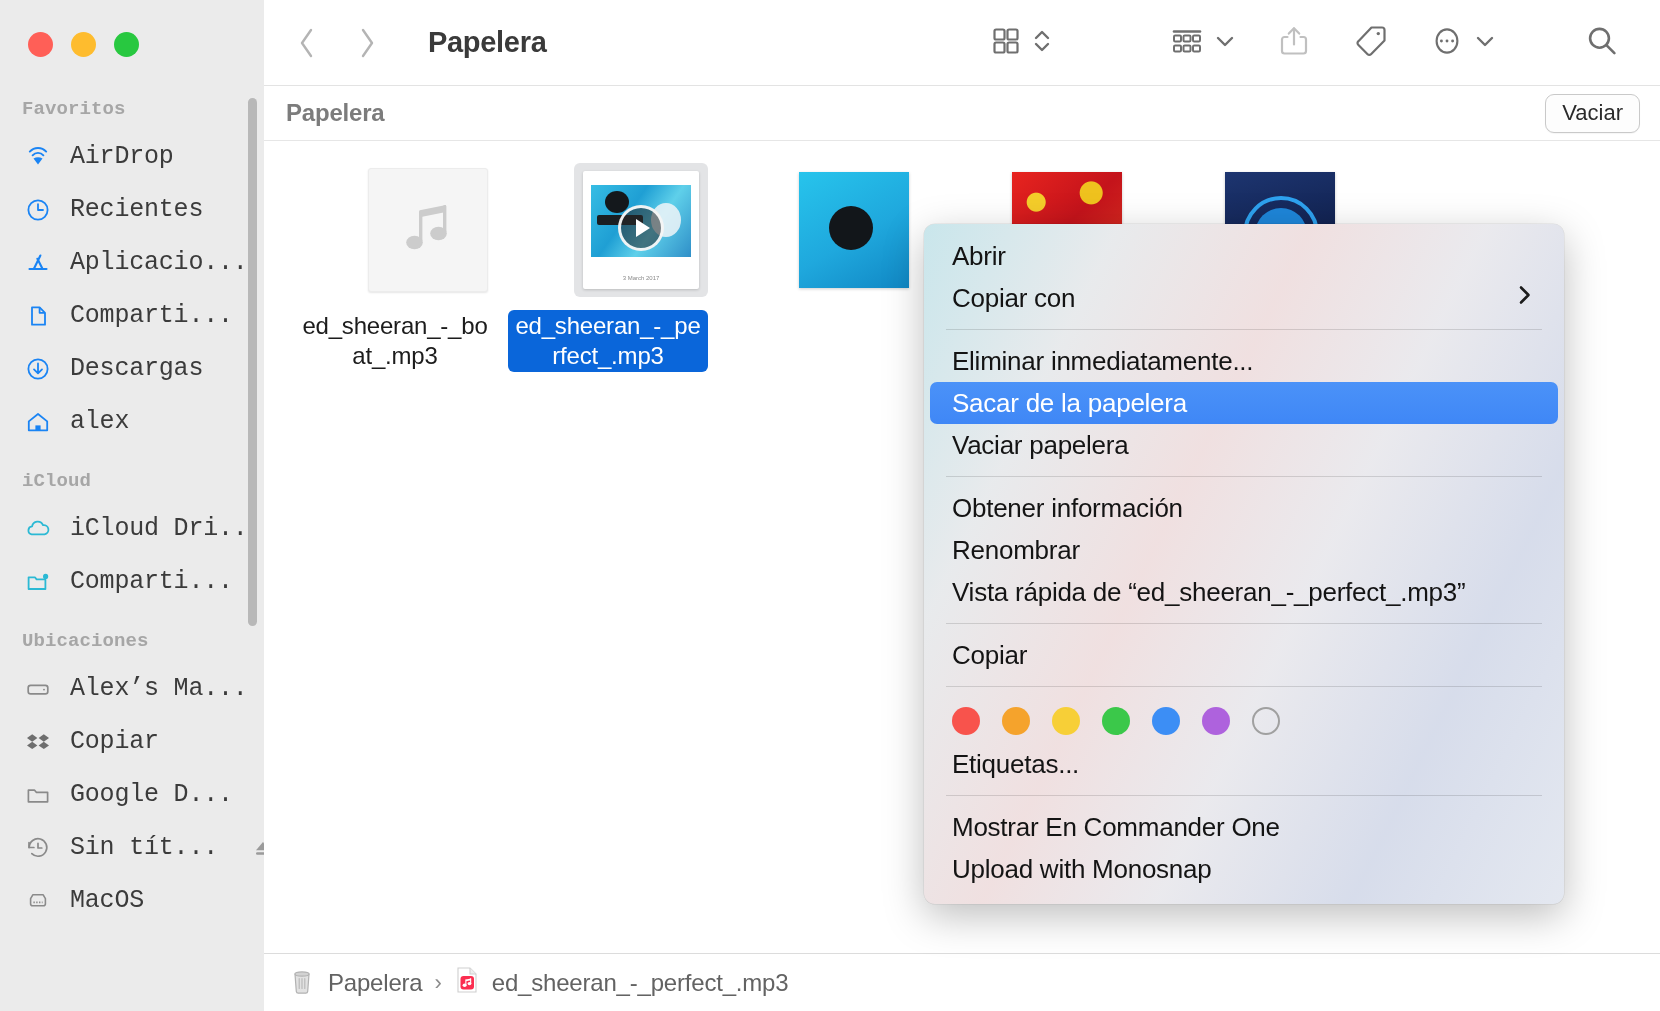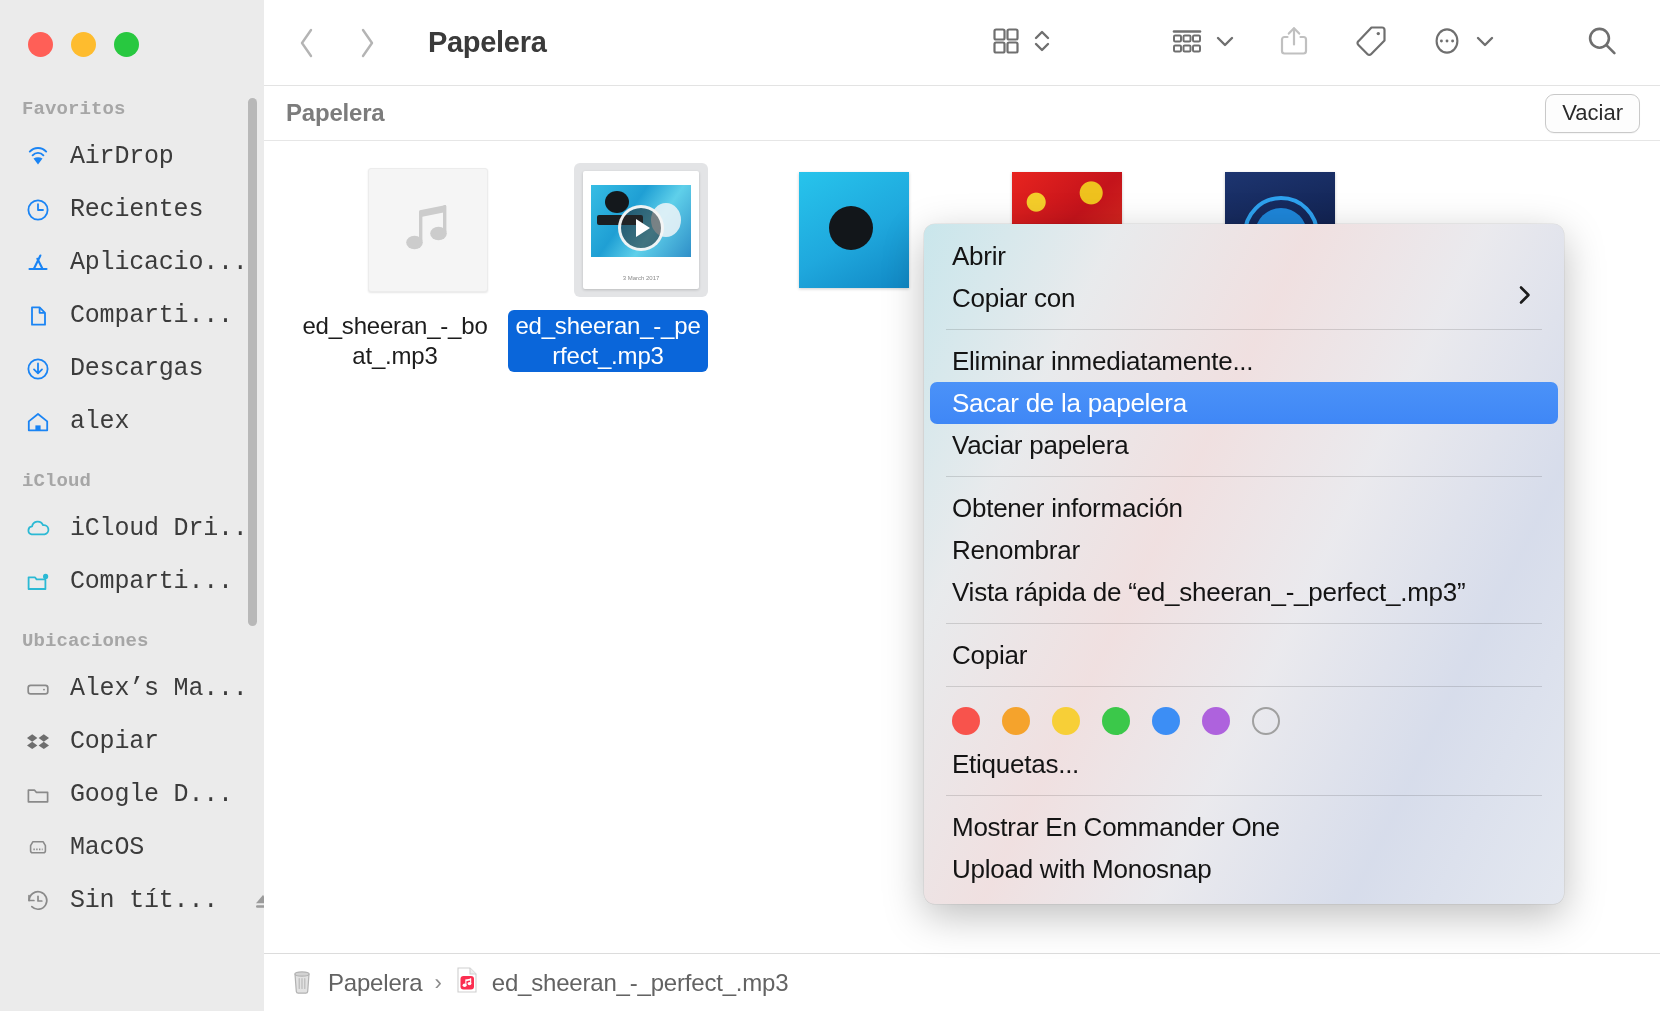--- a/index.html
+++ b/index.html
@@ -477,43 +477,43 @@
         <span class="icon">
           <svg width="28" height="28" viewBox="0 0 28 28" fill="none" stroke="#8a8a8a" stroke-width="1.7" stroke-linejoin="round">
             <path d="M4.4 9.2 h6.2 l1.7 2.1 h11.3 v9.5 H4.4 Z"></path>
           </svg>
         </span>
         <span class="label">Google D...</span>
       </div>
 
       <div class="side-item">
         <span class="icon">
-          <svg width="28" height="28" viewBox="0 0 28 28" fill="none" stroke="#8a8a8a" stroke-width="1.6" stroke-linejoin="round">
-            <path d="M6.6 11.6 L8.8 7.8 h10.4 l2.2 3.8 v5.2 a2 2 0 0 1-2 2 H8.6 a2 2 0 0 1-2-2 Z"></path>
-            <path d="M9.4 15.4 h9.2" stroke-dasharray="1.4 1.4"></path>
-          </svg>
-        </span>
-        <span class="label">MacOS</span>
-      </div>
-
-      <div class="side-item">
-        <span class="icon">
           <svg width="28" height="28" viewBox="0 0 28 28" fill="none" stroke="#8a8a8a" stroke-width="1.7">
             <path d="M5.2 13.4 a8.8 8.8 0 1 1 2.6 6.3" stroke-linecap="round"></path>
             <path d="M5.0 8.6 V13.5 H9.9" stroke-linecap="round" stroke-linejoin="round"></path>
             <path d="M14 9.3 V14 h3.8" stroke-linecap="round" stroke-linejoin="round"></path>
           </svg>
         </span>
         <span class="label">Sin tít...</span>
         <span class="eject">
           <svg width="26" height="26" viewBox="0 0 26 26" fill="#9b9b9b">
             <path d="M13 7 L20 15.2 H6 Z"></path>
             <rect x="6" y="17.2" width="14" height="2.6" rx="1.2"></rect>
           </svg>
         </span>
+      </div>
+
+      <div class="side-item">
+        <span class="icon">
+          <svg width="28" height="28" viewBox="0 0 28 28" fill="none" stroke="#8a8a8a" stroke-width="1.6" stroke-linejoin="round">
+            <path d="M6.6 11.6 L8.8 7.8 h10.4 l2.2 3.8 v5.2 a2 2 0 0 1-2 2 H8.6 a2 2 0 0 1-2-2 Z"></path>
+            <path d="M9.4 15.4 h9.2" stroke-dasharray="1.4 1.4"></path>
+          </svg>
+        </span>
+        <span class="label">MacOS</span>
       </div>
     </div>
 
     <div class="sidebar-scrollbar"></div>
   </aside>
 
   <section class="main">
 
     <div class="toolbar">
       <div class="nav-btns">

